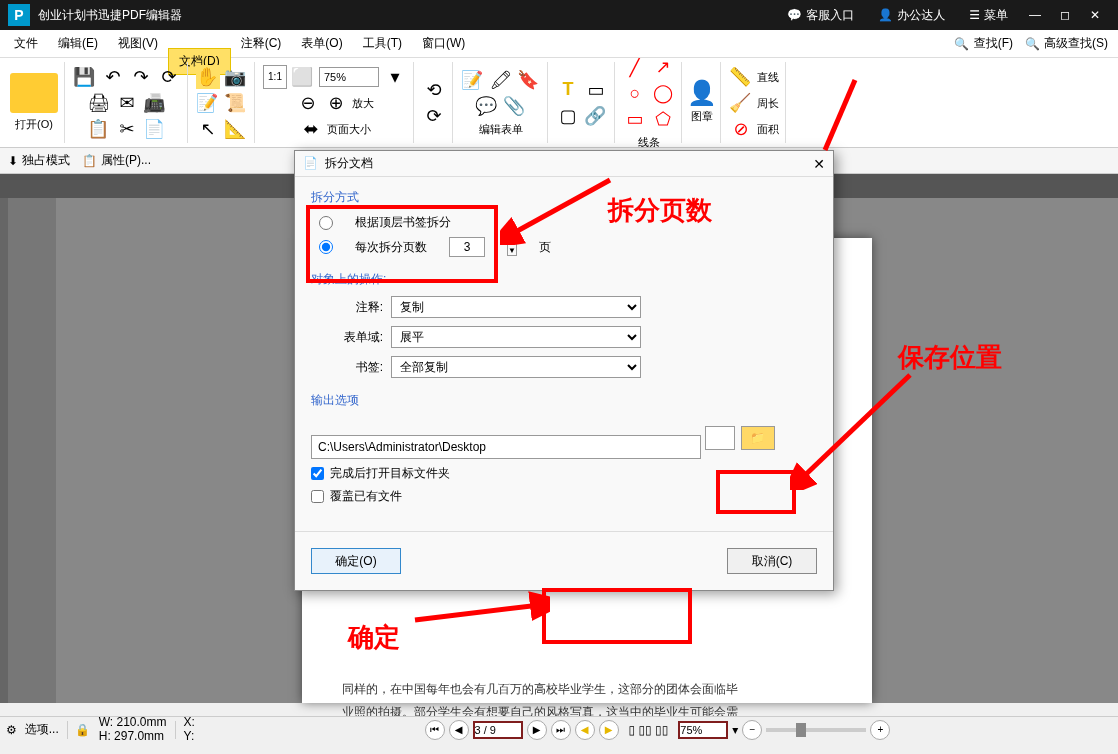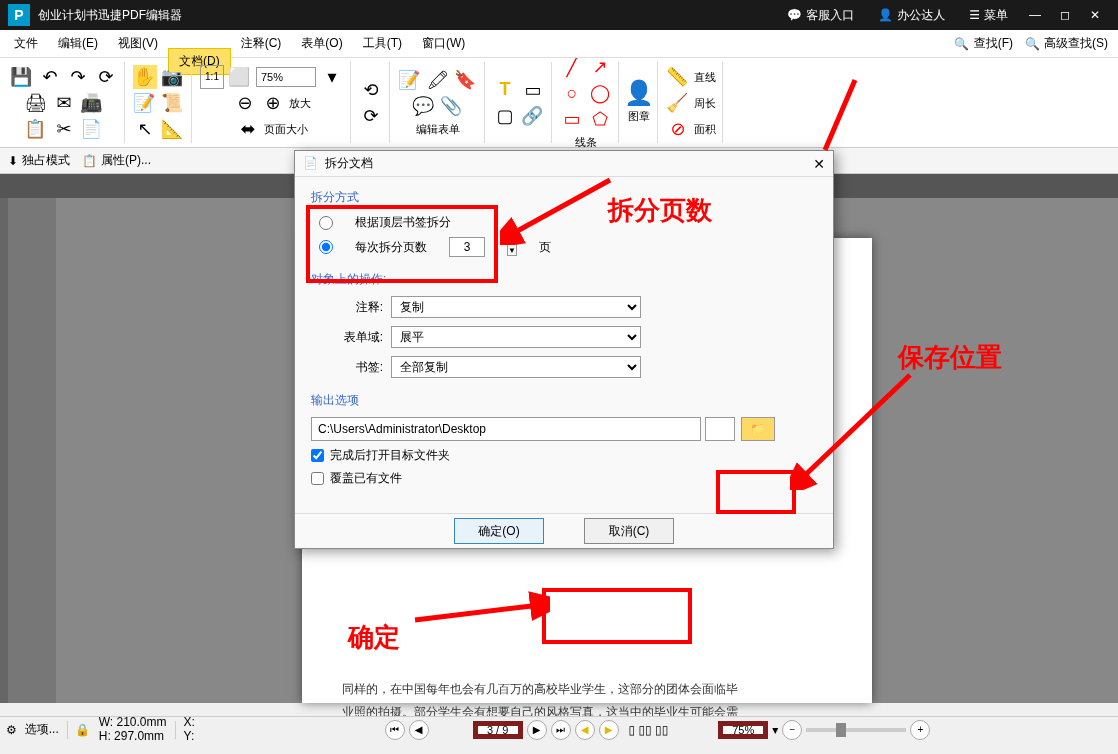--- a/index.html
+++ b/index.html
@@ -49,37 +49,37 @@
 .dialog-title .close { cursor: pointer; font-size: 14px; }
 .dialog-body { padding: 12px 16px; }
 .dialog-section { margin-bottom: 14px; }
 .section-title { color: #3366cc; margin-bottom: 8px; }
 .radio-row { display: flex; align-items: center; gap: 22px; margin: 6px 0 6px 8px; }
 .radio-row input[type=radio] { width: 14px; height: 14px; }
 .num-input { width: 36px; height: 20px; border: 1px solid #999; text-align: center; }
 .form-row { display: flex; align-items: center; margin: 8px 0; }
 .form-row .label { width: 80px; text-align: right; padding-right: 8px; }
 .form-row select { flex: 1; max-width: 250px; height: 22px; border: 1px solid #999; background: #fff; padding: 0 4px; }
-.path-input { width: 390px; height: 24px; border: 1px solid #999; padding: 0 6px; background: #fff; }
+.path-input { width: 390px; height: 24px; border: 1px solid #999; padding: 0 6px; background: #fff; margin-top: 18px; }
 .browse-btn { width: 34px; height: 24px; border: 1px solid #999; background: #ffd966; margin-left: 6px; display: inline-flex; align-items: center; justify-content: center; }
 .check-row { display: flex; align-items: center; gap: 6px; margin: 6px 0; }
-.dialog-footer { display: flex; justify-content: center; gap: 40px; padding: 4px; border-top: 1px solid #ddd; }
+.dialog-footer { display: flex; justify-content: space-between; gap: 40px; padding: 16px; border-top: 1px solid #ddd; }
 .dialog-footer button { width: 90px; height: 26px; border: 1px solid #888; background: #f0f0f0; cursor: pointer; }
 .dialog-footer button.primary { border: 1px solid #3388cc; background: #e8f2fb; }
 
 .annotation { position: absolute; font-size: 26px; font-weight: bold; color: #ff0000; z-index: 200; pointer-events: none; }
 .red-box { position: absolute; border: 4px solid #ff0000; z-index: 150; pointer-events: none; }
 .arrow { position: absolute; z-index: 160; pointer-events: none; }
 
 .status-bar { background: #f0f0f0; height: 26px; display: flex; align-items: center; padding: 0 6px; border-top: 1px solid #ccc; gap: 8px; position: absolute; bottom: 12px; left: 0; right: 0; }
 .status-bar .sep { border-left: 1px solid #ccc; height: 18px; }
 .status-bar .dim { font-size: 10px; line-height: 1.1; }
 .status-bar .pager { display: flex; align-items: center; gap: 4px; margin: 0 auto; }
 .status-bar .pg-btn { width: 20px; height: 20px; border: 1px solid #aaa; border-radius: 50%; display: flex; align-items: center; justify-content: center; cursor: pointer; background: #fff; font-size: 10px; }
-.status-bar .pg-input { width: 50px; height: 18px; border: 5px solid #7f1d1d; text-align: center; font-size: 11px; margin-left: 40px; }
+.status-bar .pg-input { width: 50px; height: 18px; border: 2px solid #7f1d1d; font-size: 11px; }
 .status-bar .zoom-slider { width: 100px; height: 4px; background: #ccc; position: relative; }
 .status-bar .zoom-slider .thumb { width: 10px; height: 14px; background: #888; position: absolute; top: -5px; left: 30px; }
 
 svg { display: block; }
 </style>
 </head>
 <body>
 
 <div class="title-bar">
   <div class="logo">P</div>
@@ -115,20 +115,24 @@
       <span>🔍</span>
       <span>查找(F)</span>
     </div>
   <div class="search-btn">
       <span>🔍</span>
       <span>高级查找(S)</span>
     </div>
 </div>
 
 <div class="toolbar">
+  <div class="tool-group wide">
+    <div class="big-open"></div>
+    <div class="tool-label">打开(O)</div>
+  </div>
   <div class="tool-group">
     <div class="tool-row">
       <span class="tool-icon">💾</span>
       <span class="tool-icon">↶</span>
       <span class="tool-icon">↷</span>
       <span class="tool-icon">⟳</span>
     </div>
     <div class="tool-row">
       <span class="tool-icon">🖨</span>
       <span class="tool-icon">✉</span>

